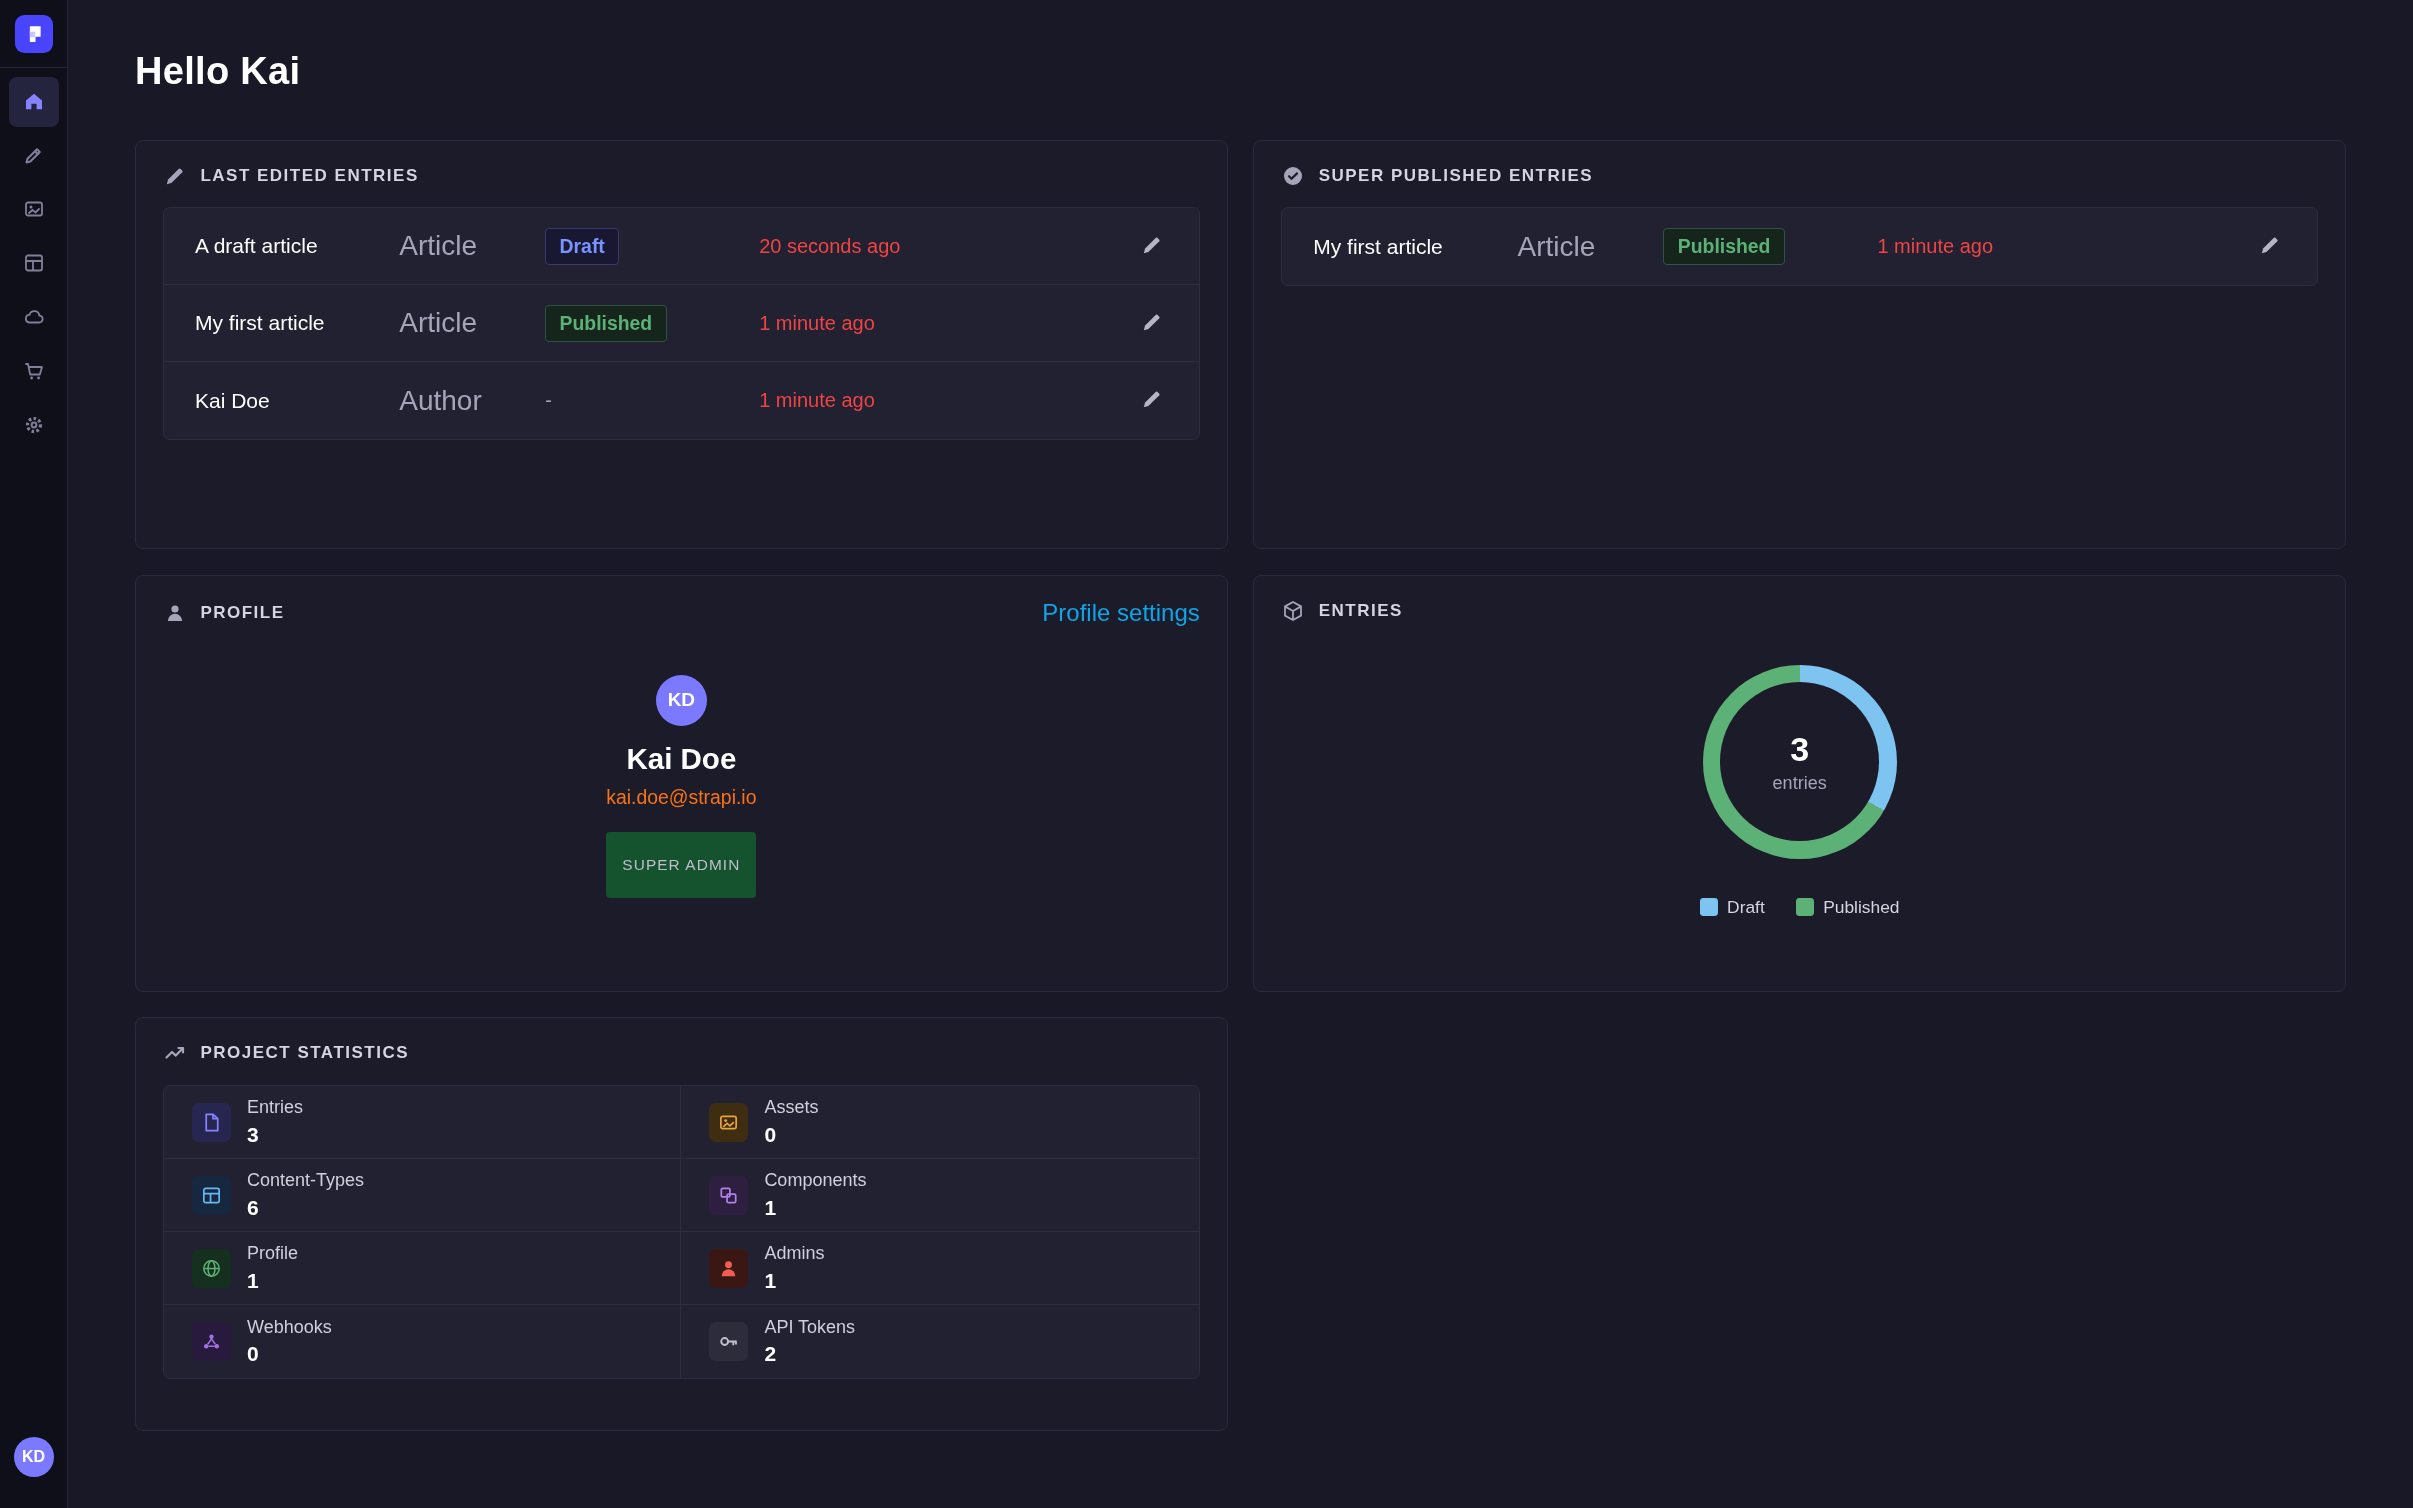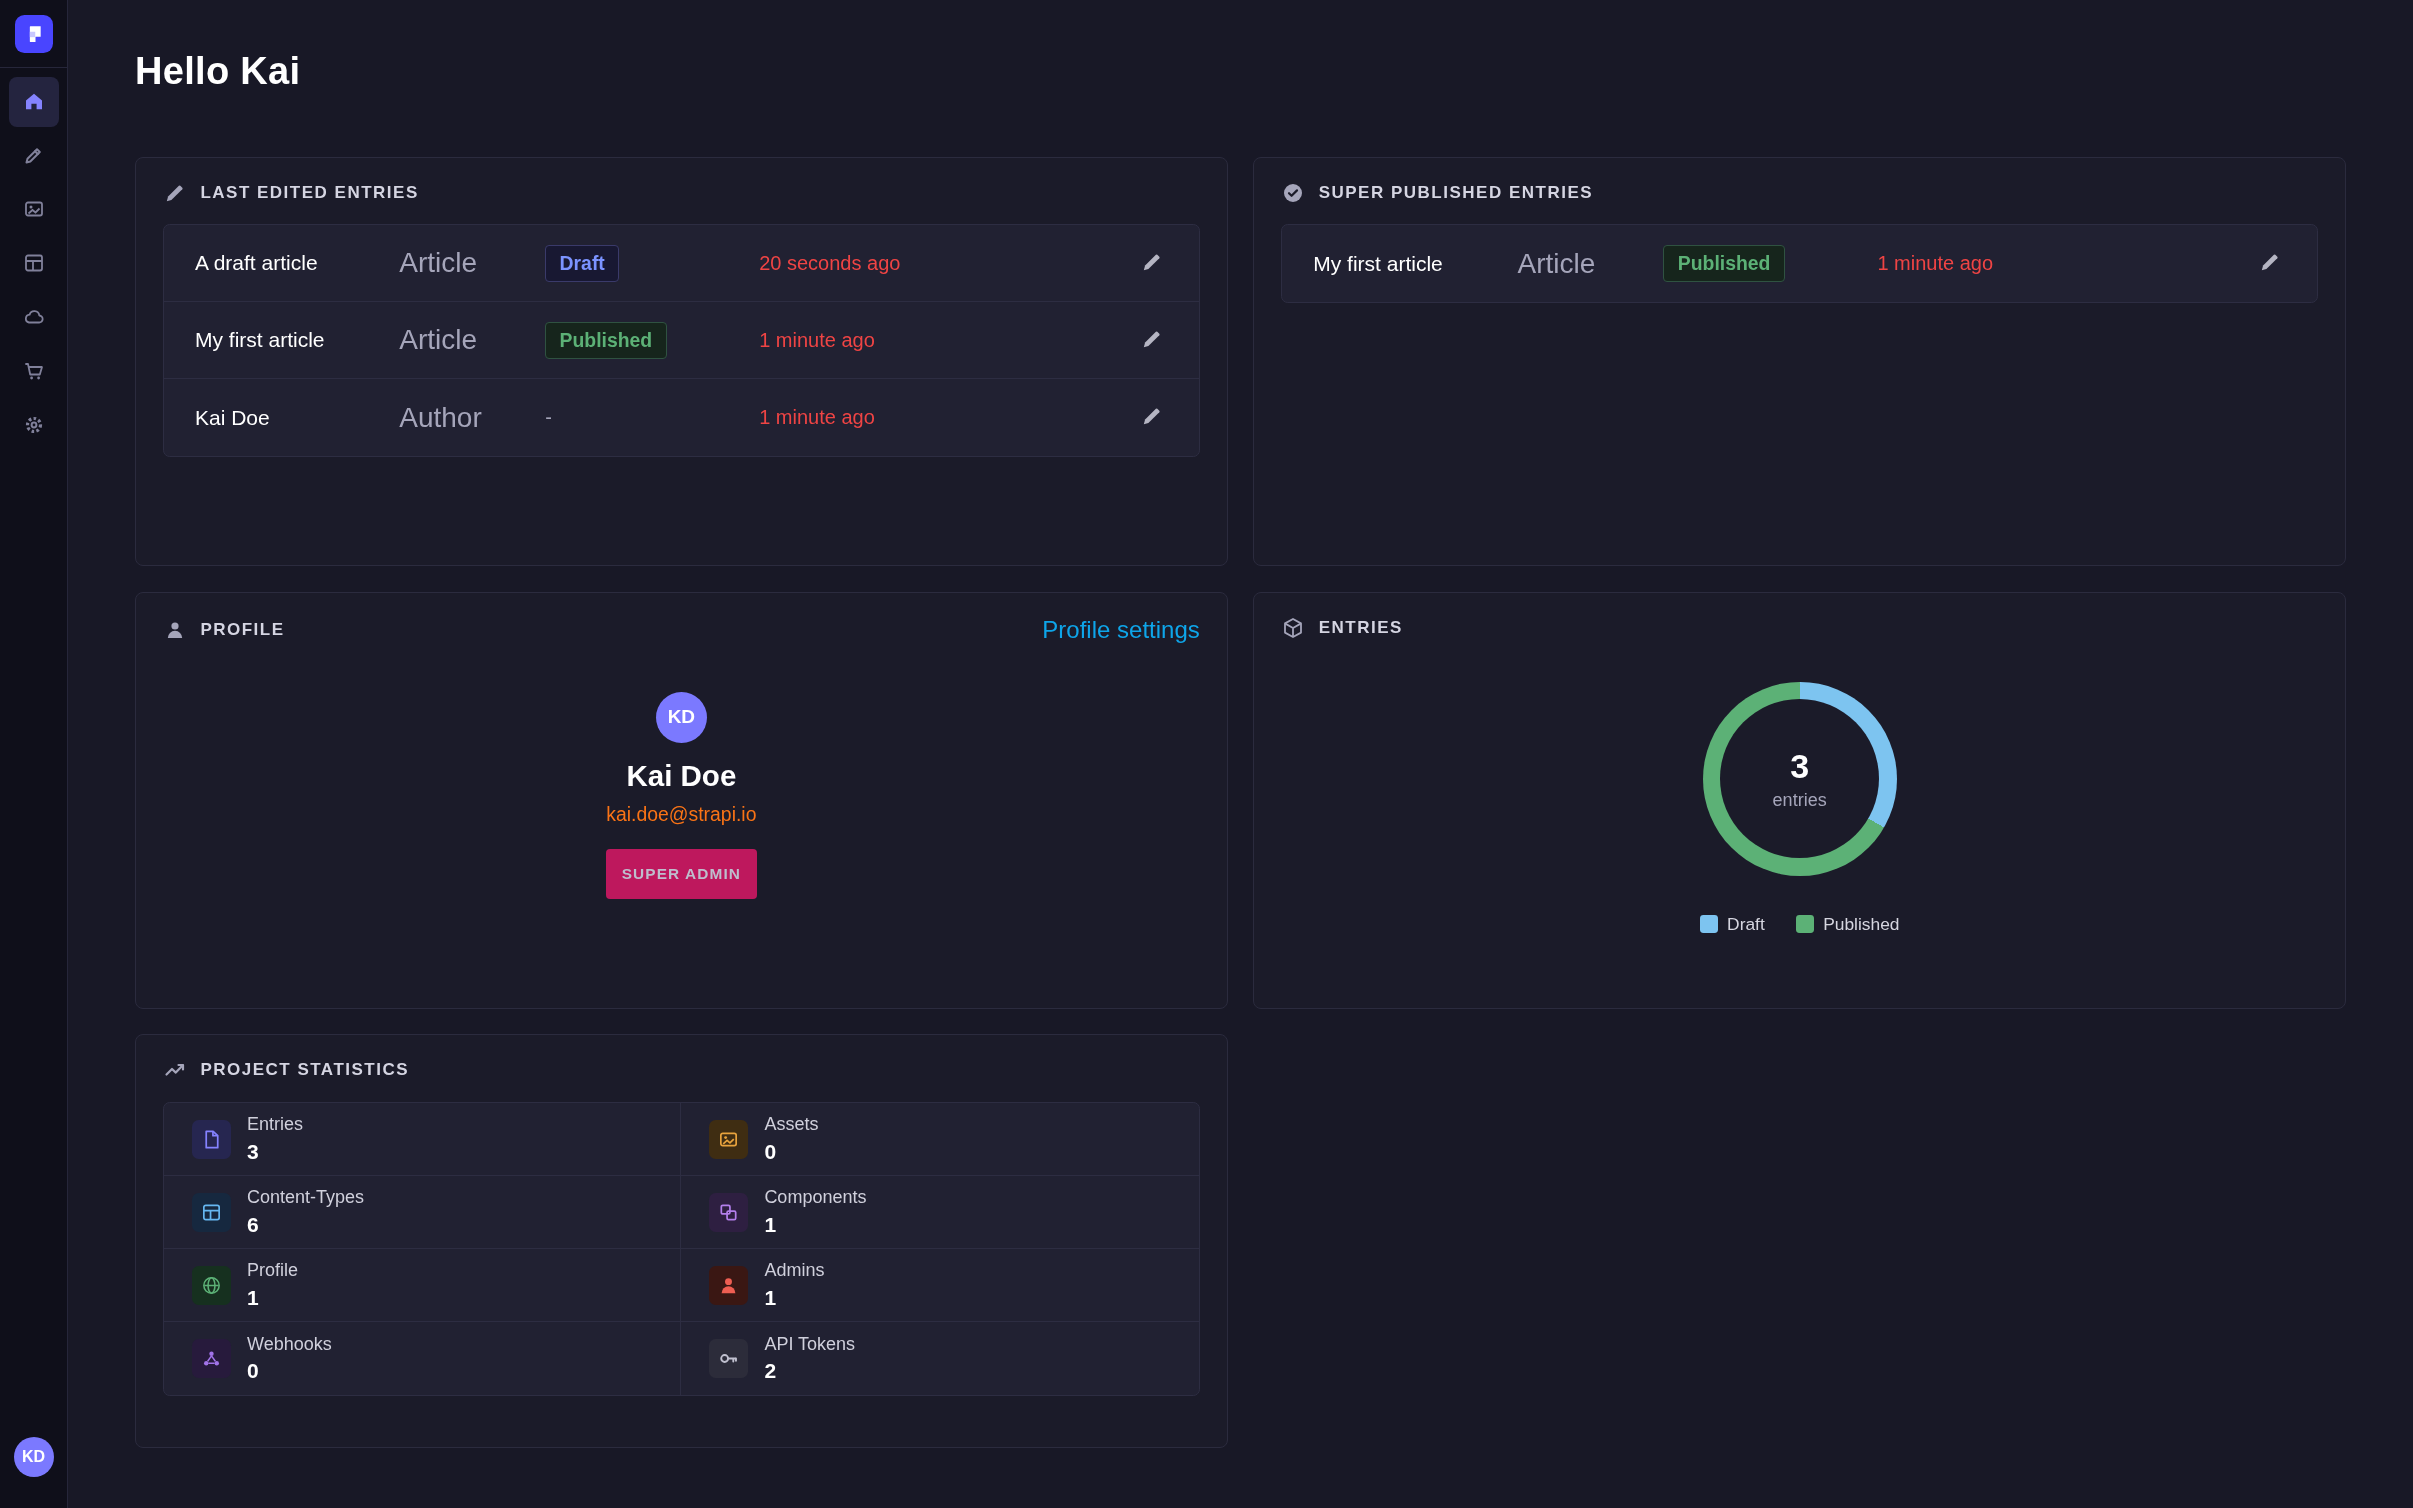--- a/index.html
+++ b/index.html
@@ -37,21 +37,21 @@
     display: flex; align-items: center; justify-content: center;
     font-size: 16px; font-weight: 700; color: #ffffff; cursor: pointer;
   }
 
   
   .main { flex: 1; padding: 50px 67px 47px 67px; }
   .page-title { font-size: 38px; font-weight: 700; letter-spacing: 0.3px; }
   .page-subtitle { font-size: 20px; color: #a5a5ba; margin-top: 8px; }
 
   .grid {
-    display: grid; grid-template-columns: 1fr 1fr; gap: 25.5px; margin-top: 64px;
+    display: grid; grid-template-columns: 1fr 1fr; gap: 25.5px; margin-top: 47px;
   }
   .widget {
     background: #1b1b29; border: 0.7px solid #2b2b3e; border-radius: 8px;
     padding: 23px 27px;
   }
   .w-top { height: 409px; }
   .w-mid { height: 417px; }
   .w-stats { height: 414px; }
 
   .widget-header { display: flex; align-items: center; gap: 13.4px; }
@@ -92,22 +92,22 @@
   
   .profile-body { display: flex; flex-direction: column; align-items: center; margin-top: 48px; }
   .profile-avatar {
     width: 51px; height: 51px; border-radius: 50%; background: #7b79ff;
     display: flex; align-items: center; justify-content: center;
     font-size: 19px; font-weight: 700; color: #ffffff;
   }
   .profile-name { font-size: 29.5px; font-weight: 700; margin-top: 16px; }
   .profile-email { font-size: 19.4px; color: #f97316; margin-top: 10.7px; }
   .role-badge {
-    margin-top: 23px; background: #be185d; color: #bebecd; border-radius: 4px;
-    font-size: 15.4px; font-weight: 700; letter-spacing: 1.1px; padding: 16px 16px;
+    margin-top: 23px; background: #14532d; color: #bebecd; border-radius: 4px;
+    font-size: 15.4px; font-weight: 400; letter-spacing: 1.1px; padding: 24px 16px;
   }
 
   
   .donut-wrap { display: flex; flex-direction: column; align-items: center; margin-top: 42px; }
   .donut { width: 194px; height: 194px; border-radius: 50%; position: relative; }
   .donut::after {
     content: ""; position: absolute; inset: 17.4px; border-radius: 50%; background: #1b1b29;
   }
   .donut-center {
     position: absolute; inset: 0; display: flex; flex-direction: column;

